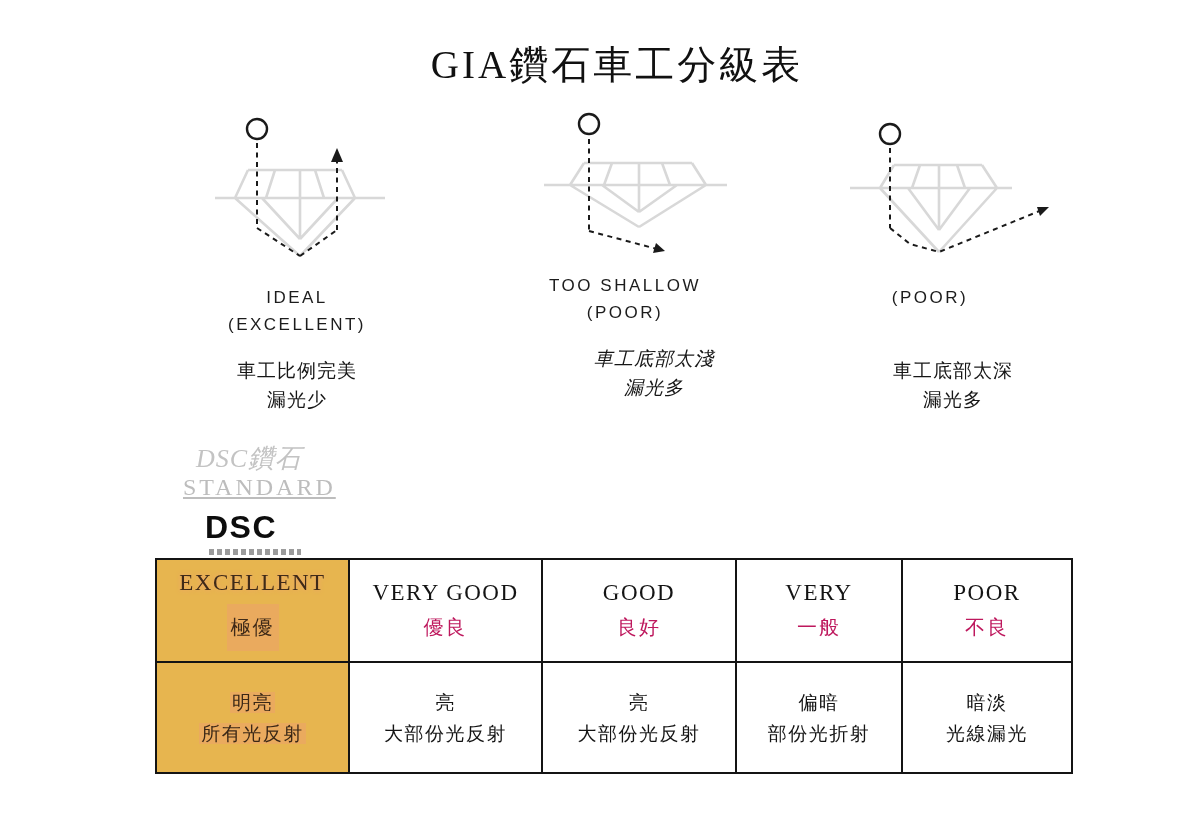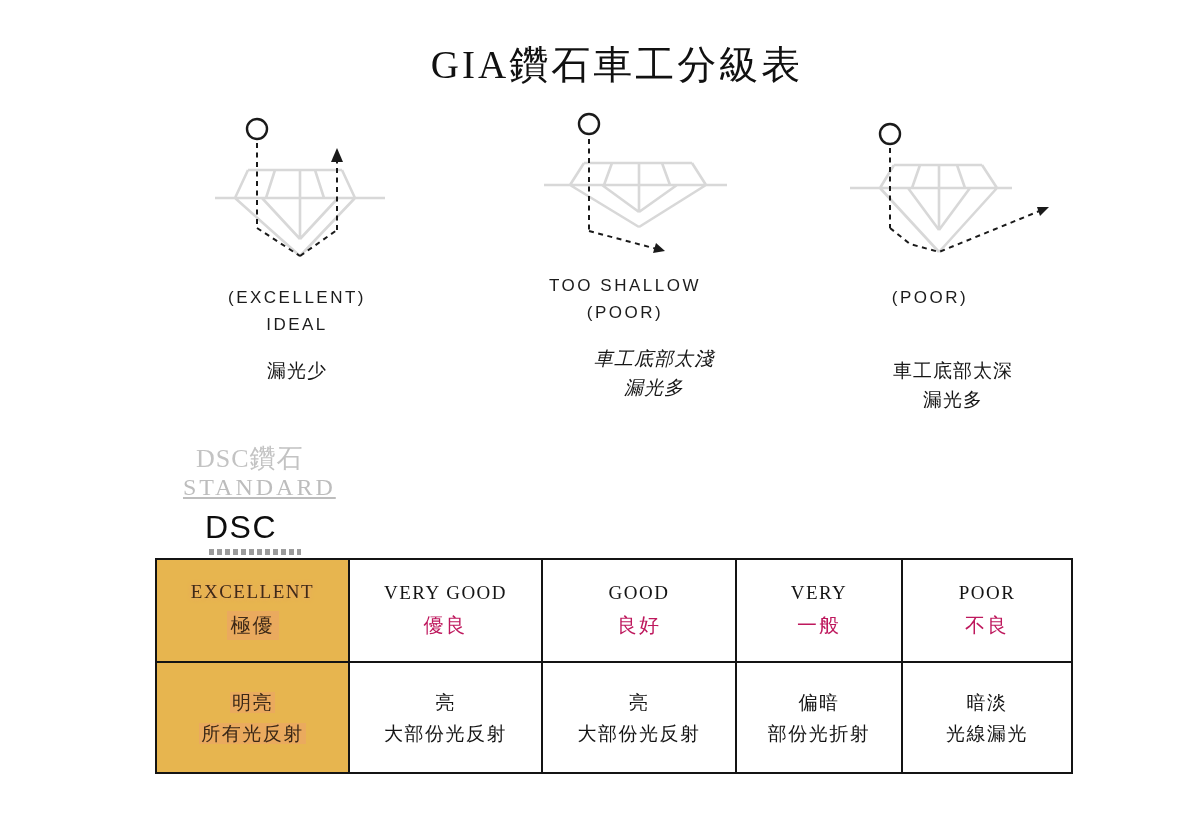--- a/index.html
+++ b/index.html
@@ -12,37 +12,37 @@
          font-size:39px;letter-spacing:3px;color:#111;}
 
   .diag svg{display:block;}
 
   .diag-name{position:absolute;text-align:center;font-size:17px;font-weight:500;
              letter-spacing:2.5px;line-height:27px;color:#1c1c1c;}
   .diag-desc{position:absolute;text-align:center;font-size:19px;letter-spacing:1px;
              line-height:29px;color:#161616;}
 
   .wm1{position:absolute;left:196px;top:441px;font-family:"Liberation Serif","DejaVu Serif",serif;
-       font-size:26px;letter-spacing:1px;color:#c3c3c3;}
+       font-size:26px;letter-spacing:1px;color:#c3c3c3;font-style:italic;}
   .wm2{position:absolute;left:183px;top:474px;font-family:"Liberation Serif","DejaVu Serif",serif;
        font-size:24px;letter-spacing:3px;color:#bdbdbd;text-decoration:underline;}
-  .dsc-logo{position:absolute;left:205px;top:509px;font-size:32px;font-weight:400;
+  .dsc-logo{position:absolute;left:205px;top:509px;font-size:32px;font-weight:700;
             letter-spacing:1.5px;color:#0d0d0d;}
   .dsc-tagline{position:absolute;left:209px;top:549px;width:92px;height:6px;opacity:.65;
             background:repeating-linear-gradient(90deg,#666 0 5px,rgba(0,0,0,0) 5px 8px);}
 
   table.grade-table{position:absolute;left:155px;top:558px;width:916px;height:216px;
             border-collapse:collapse;table-layout:fixed;background:#fff;}
   table.grade-table td{border:2.5px solid #141414;text-align:center;vertical-align:middle;padding:0;}
   td.gold{background:#E7B54F;}
-  .g-en{font-family:"Liberation Serif","DejaVu Serif",serif;font-size:19px;letter-spacing:1.5px;
+  .g-en{font-family:"Liberation Serif","DejaVu Serif",serif;font-size:23px;letter-spacing:1.5px;
         color:#141414;margin-bottom:8px;}
   td.gold .g-en{color:#3f2a18;text-shadow:0 0 5px rgba(242,156,118,.85);}
   .g-zh{font-size:20px;letter-spacing:2px;color:#be185d;}
-  td.gold .g-zh{color:#3f2a18;background:rgba(240,152,118,.38);display:inline-block;padding:1px 4px;}
+  td.gold .g-zh{color:#3f2a18;background:rgba(240,152,118,.38);display:inline-block;padding:10px 4px;}
   .e-line{font-size:19px;line-height:31px;letter-spacing:1.5px;color:#141414;}
   td.gold .e-line{color:#3a2716;}
   td.gold .e-line span{background:rgba(240,152,118,.38);padding:0 2px;}
 </style>
 </head>
 <body>
 
 <div class="page">
 
   <h1 class="title">GIA鑽石車工分級表</h1>
@@ -56,24 +56,25 @@
                  M62,92 L100,133 M138,92 L100,133 M100,92 V133"></path>
       </g>
       <circle cx="57" cy="23" r="10" stroke="#1a1a1a" stroke-width="2.4" fill="none"></circle>
       <g stroke="#1a1a1a" stroke-width="2" fill="none" stroke-dasharray="5 4.5">
         <path d="M57,37 V122 M57,122 L100,150 M100,150 L137,124 M137,124 V52"></path>
       </g>
       <polygon points="131,56 143,56 137,42" fill="#1a1a1a"></polygon>
     </svg>
   </div>
   <div class="diag-name" style="left:197px;top:284px;width:200px;">
+    <div>IDEAL</div>
     <div>(EXCELLENT)</div>
-    <div>IDEAL</div>
   </div>
   <div class="diag-desc" style="left:197px;top:356px;width:200px;">
+    <div>車工比例完美</div>
     <div>漏光少</div>
   </div>
 
   <div class="diag abs" style="left:532px;top:100px;">
     <svg width="200" height="168" viewBox="0 0 200 168">
       <g stroke="#d8d8d8" stroke-width="2.6" fill="none">
         <path d="M52,63 H160 M52,63 L38,85 M160,63 L174,85 M12,85 H195
                  M38,85 L107,127 M174,85 L107,127
                  M80,63 L72,85 M130,63 L138,85 M107,63 V85
                  M70,85 L107,112 M145,85 L107,112 M107,85 V112"></path>

